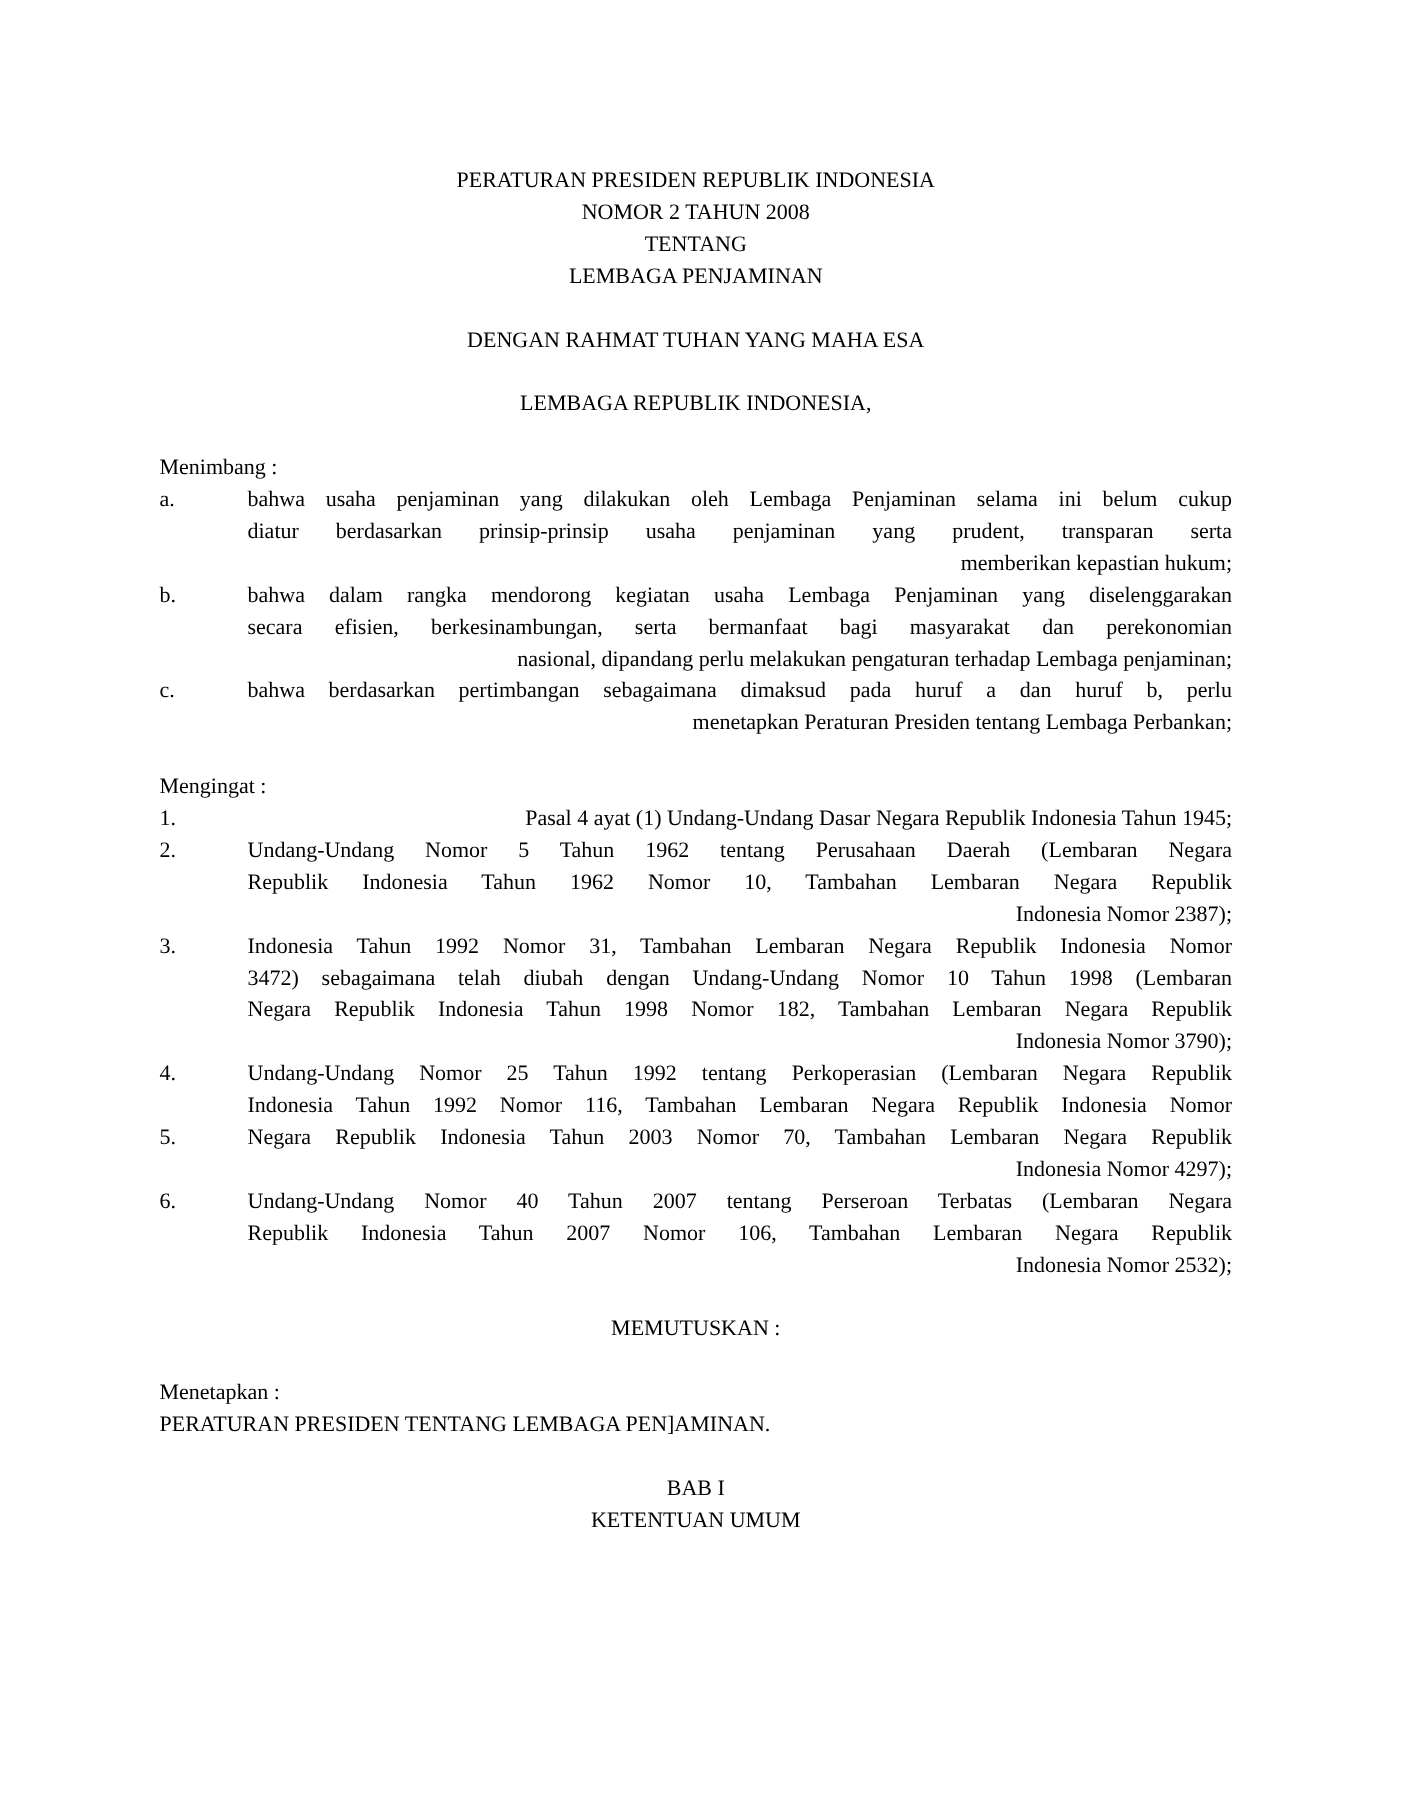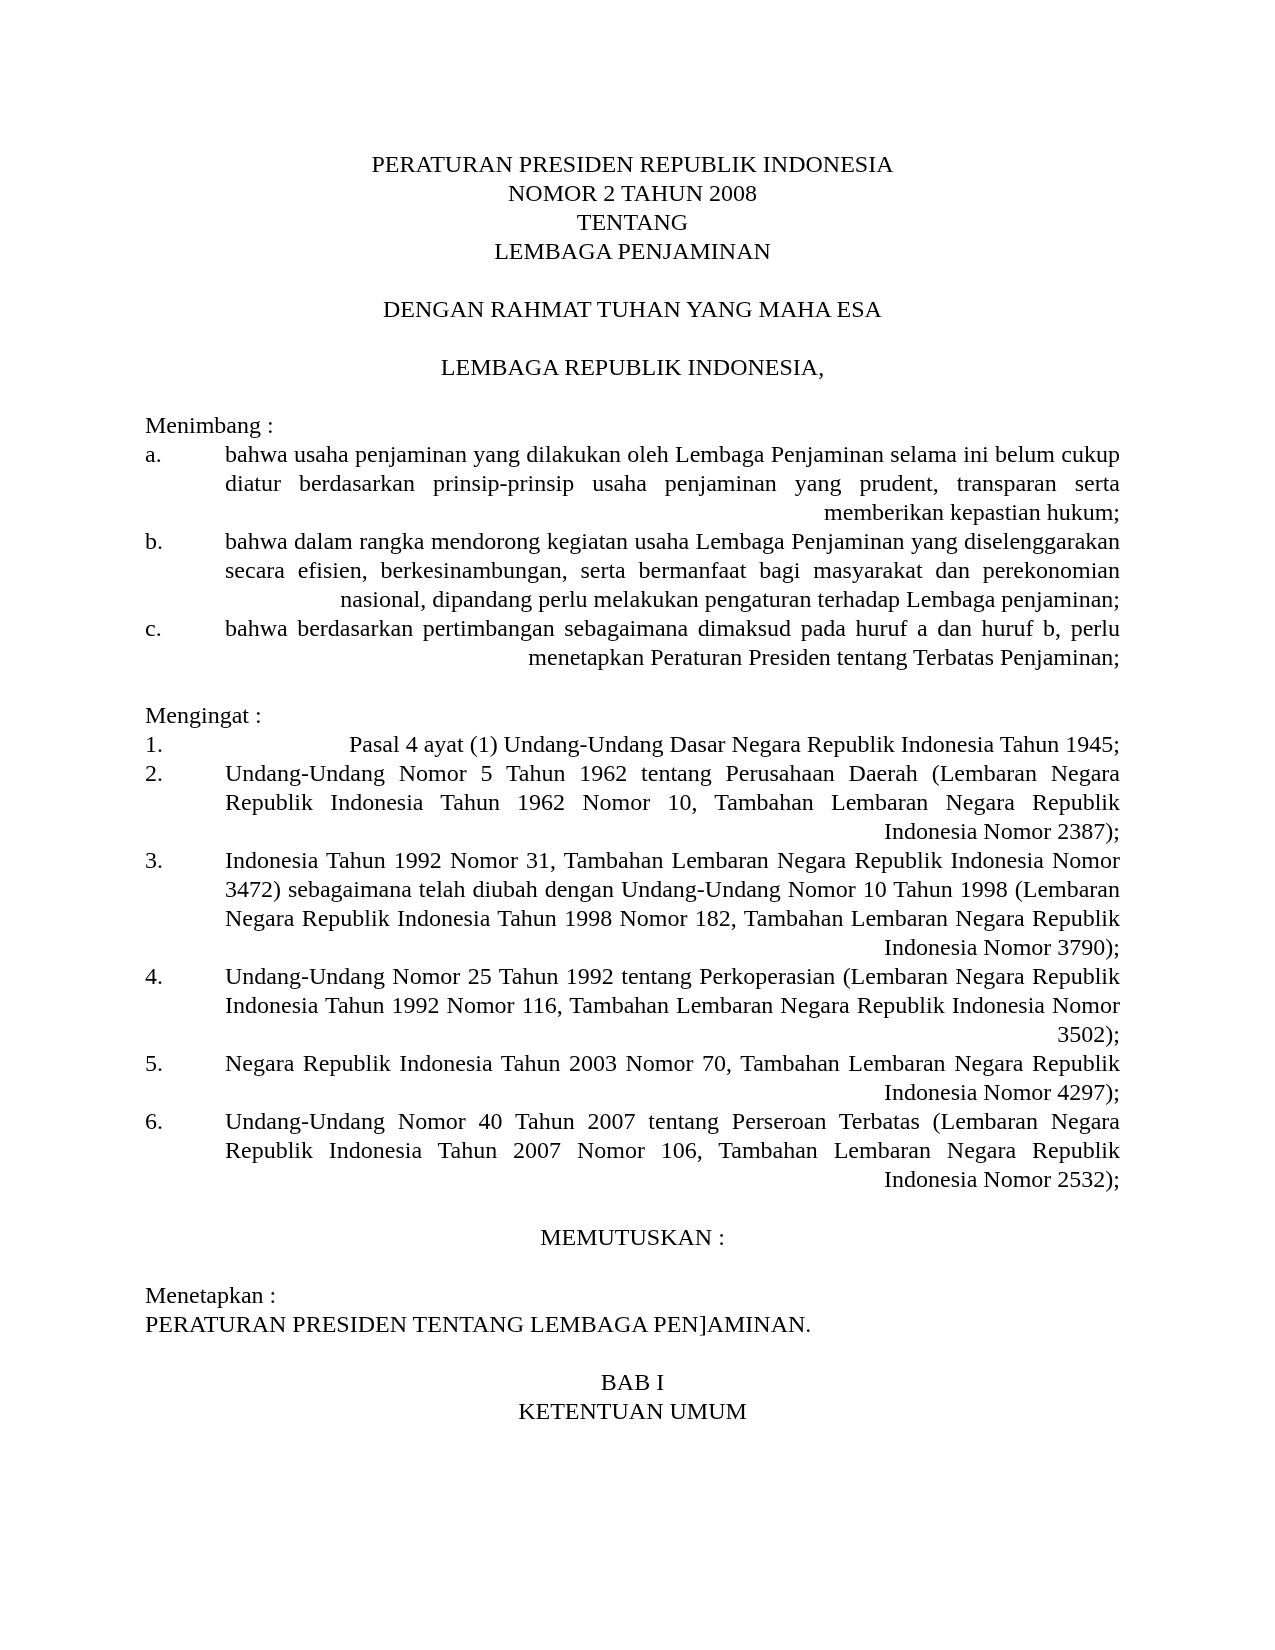--- a/index.html
+++ b/index.html
@@ -7,21 +7,21 @@
     padding: 0;
     background: #ffffff;
   }
   .page {
     position: relative;
     width: 1275px;
     height: 1650px;
     background: #ffffff;
     color: #000000;
     font-family: "Liberation Serif", "DejaVu Serif", serif;
-    font-size: 24px;
+    font-size: 20px;
     line-height: 29px;
     overflow: hidden;
   }
   .content {
     padding: 150px 155px 0 145px; 
   }
   .center { text-align: center; }
   .gap { height: 29px; }
   .item {
     position: relative;
@@ -79,21 +79,21 @@
           <div class="item-text">
             <div class="jline">bahwa dalam rangka mendorong kegiatan usaha Lembaga Penjaminan yang diselenggarakan</div>
             <div class="jline">secara efisien, berkesinambungan, serta bermanfaat bagi masyarakat dan perekonomian</div>
             <div class="lastline">nasional, dipandang perlu melakukan pengaturan terhadap Lembaga penjaminan;</div>
           </div>
         </div>
         <div class="item">
           <span class="marker">c.</span>
           <div class="item-text">
             <div class="jline">bahwa berdasarkan pertimbangan sebagaimana dimaksud pada huruf a dan huruf b, perlu</div>
-            <div class="lastline">menetapkan Peraturan Presiden tentang Terbatas Penjaminan;</div>
+            <div class="lastline">menetapkan Peraturan Presiden tentang Lembaga Perbankan;</div>
           </div>
         </div>
       </div>
 
     <div class="gap"></div>
 
     <div>Mengingat :</div>
     <div id="recalling-items">
         <div class="item">
           <span class="marker">1.</span>
@@ -116,21 +116,20 @@
             <div class="jline">3472) sebagaimana telah diubah dengan Undang-Undang Nomor 10 Tahun 1998 (Lembaran</div>
             <div class="jline">Negara Republik Indonesia Tahun 1998 Nomor 182, Tambahan Lembaran Negara Republik</div>
             <div class="lastline">Indonesia Nomor 3790);</div>
           </div>
         </div>
         <div class="item">
           <span class="marker">4.</span>
           <div class="item-text">
             <div class="jline">Undang-Undang Nomor 25 Tahun 1992 tentang Perkoperasian (Lembaran Negara Republik</div>
             <div class="jline">Indonesia Tahun 1992 Nomor 116, Tambahan Lembaran Negara Republik Indonesia Nomor</div>
-            <div class="lastline">3502);</div>
           </div>
         </div>
         <div class="item">
           <span class="marker">5.</span>
           <div class="item-text">
             <div class="jline">Negara Republik Indonesia Tahun 2003 Nomor 70, Tambahan Lembaran Negara Republik</div>
             <div class="lastline">Indonesia Nomor 4297);</div>
           </div>
         </div>
         <div class="item">

